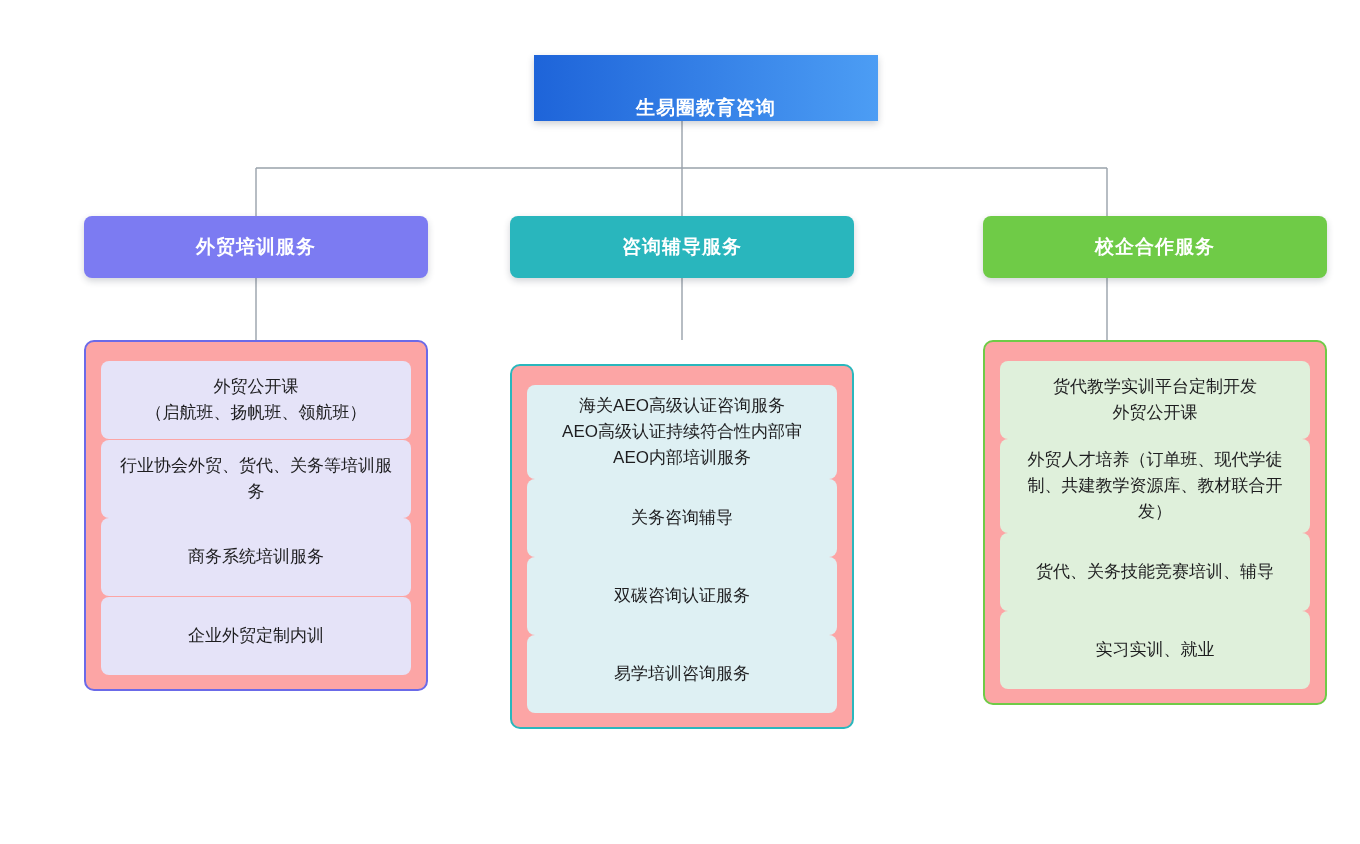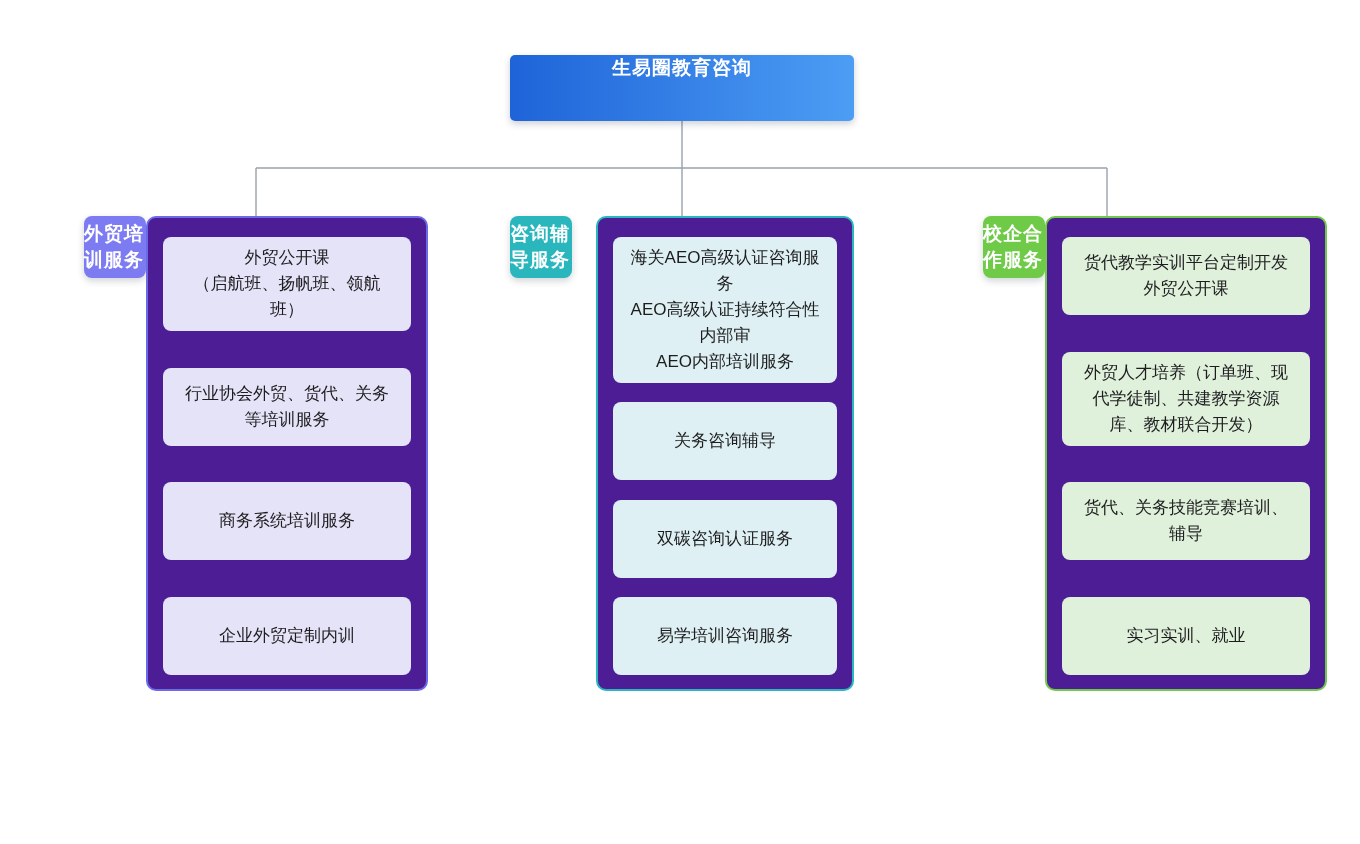--- a/index.html
+++ b/index.html
@@ -16,59 +16,59 @@
     left: 0; top: 0;
     pointer-events: none;
   }
   .connectors path {
     fill: none;
     stroke: var(--line, #99a2ab);
     stroke-width: 1.4;
   }
   .root-node {
     position: absolute;
-    left: 510px; top: 55px;
+    left: 534px; top: 55px;
     width: 344px; height: 66px;
-    border-radius: 5px;
+    border-radius: 0;
     background: linear-gradient(90deg, var(--g1, #1e64d9), var(--g2, #4c9df4));
     box-shadow: 0 3px 7px rgba(30, 41, 59, 0.22);
-    display: flex; align-items: flex-start; justify-content: center;
+    display: flex; align-items: flex-end; justify-content: center;
     color: #ffffff;
     font-size: 19px;
     font-weight: bold;
     letter-spacing: 1px;
   }
   .branch {
     position: absolute;
     top: 216px;
     width: 344px;
     height: 475px;
     display: flex;
-    flex-direction: row;
+    flex-direction: column;
   }
   .branch-left  { left: 84px; }
   .branch-mid   { left: 510px; gap: 24px; }
   .branch-right { left: 935px; margin-left: 48px; }
   .branch-header {
     height: 62px;
     flex: 0 0 62px;
     border-radius: 8px;
     background: var(--accent);
     box-shadow: 0 3px 7px rgba(30, 41, 59, 0.2);
     display: flex; align-items: center; justify-content: center;
     color: #ffffff;
     font-size: 19px;
     font-weight: bold;
     letter-spacing: 1px;
     margin-bottom: 62px; 
   }
   .branch-panel {
     flex: 1;
     box-sizing: border-box;
-    background: #4c1d95;
+    background: #fca5a5;
     border: 2px solid var(--border);
     border-radius: 10px;
     padding: 19px 15px 14px 15px;
     display: flex;
     flex-direction: column;
     justify-content: space-between;
   }
   .branch-item {
     box-sizing: border-box;
     min-height: 78px;

